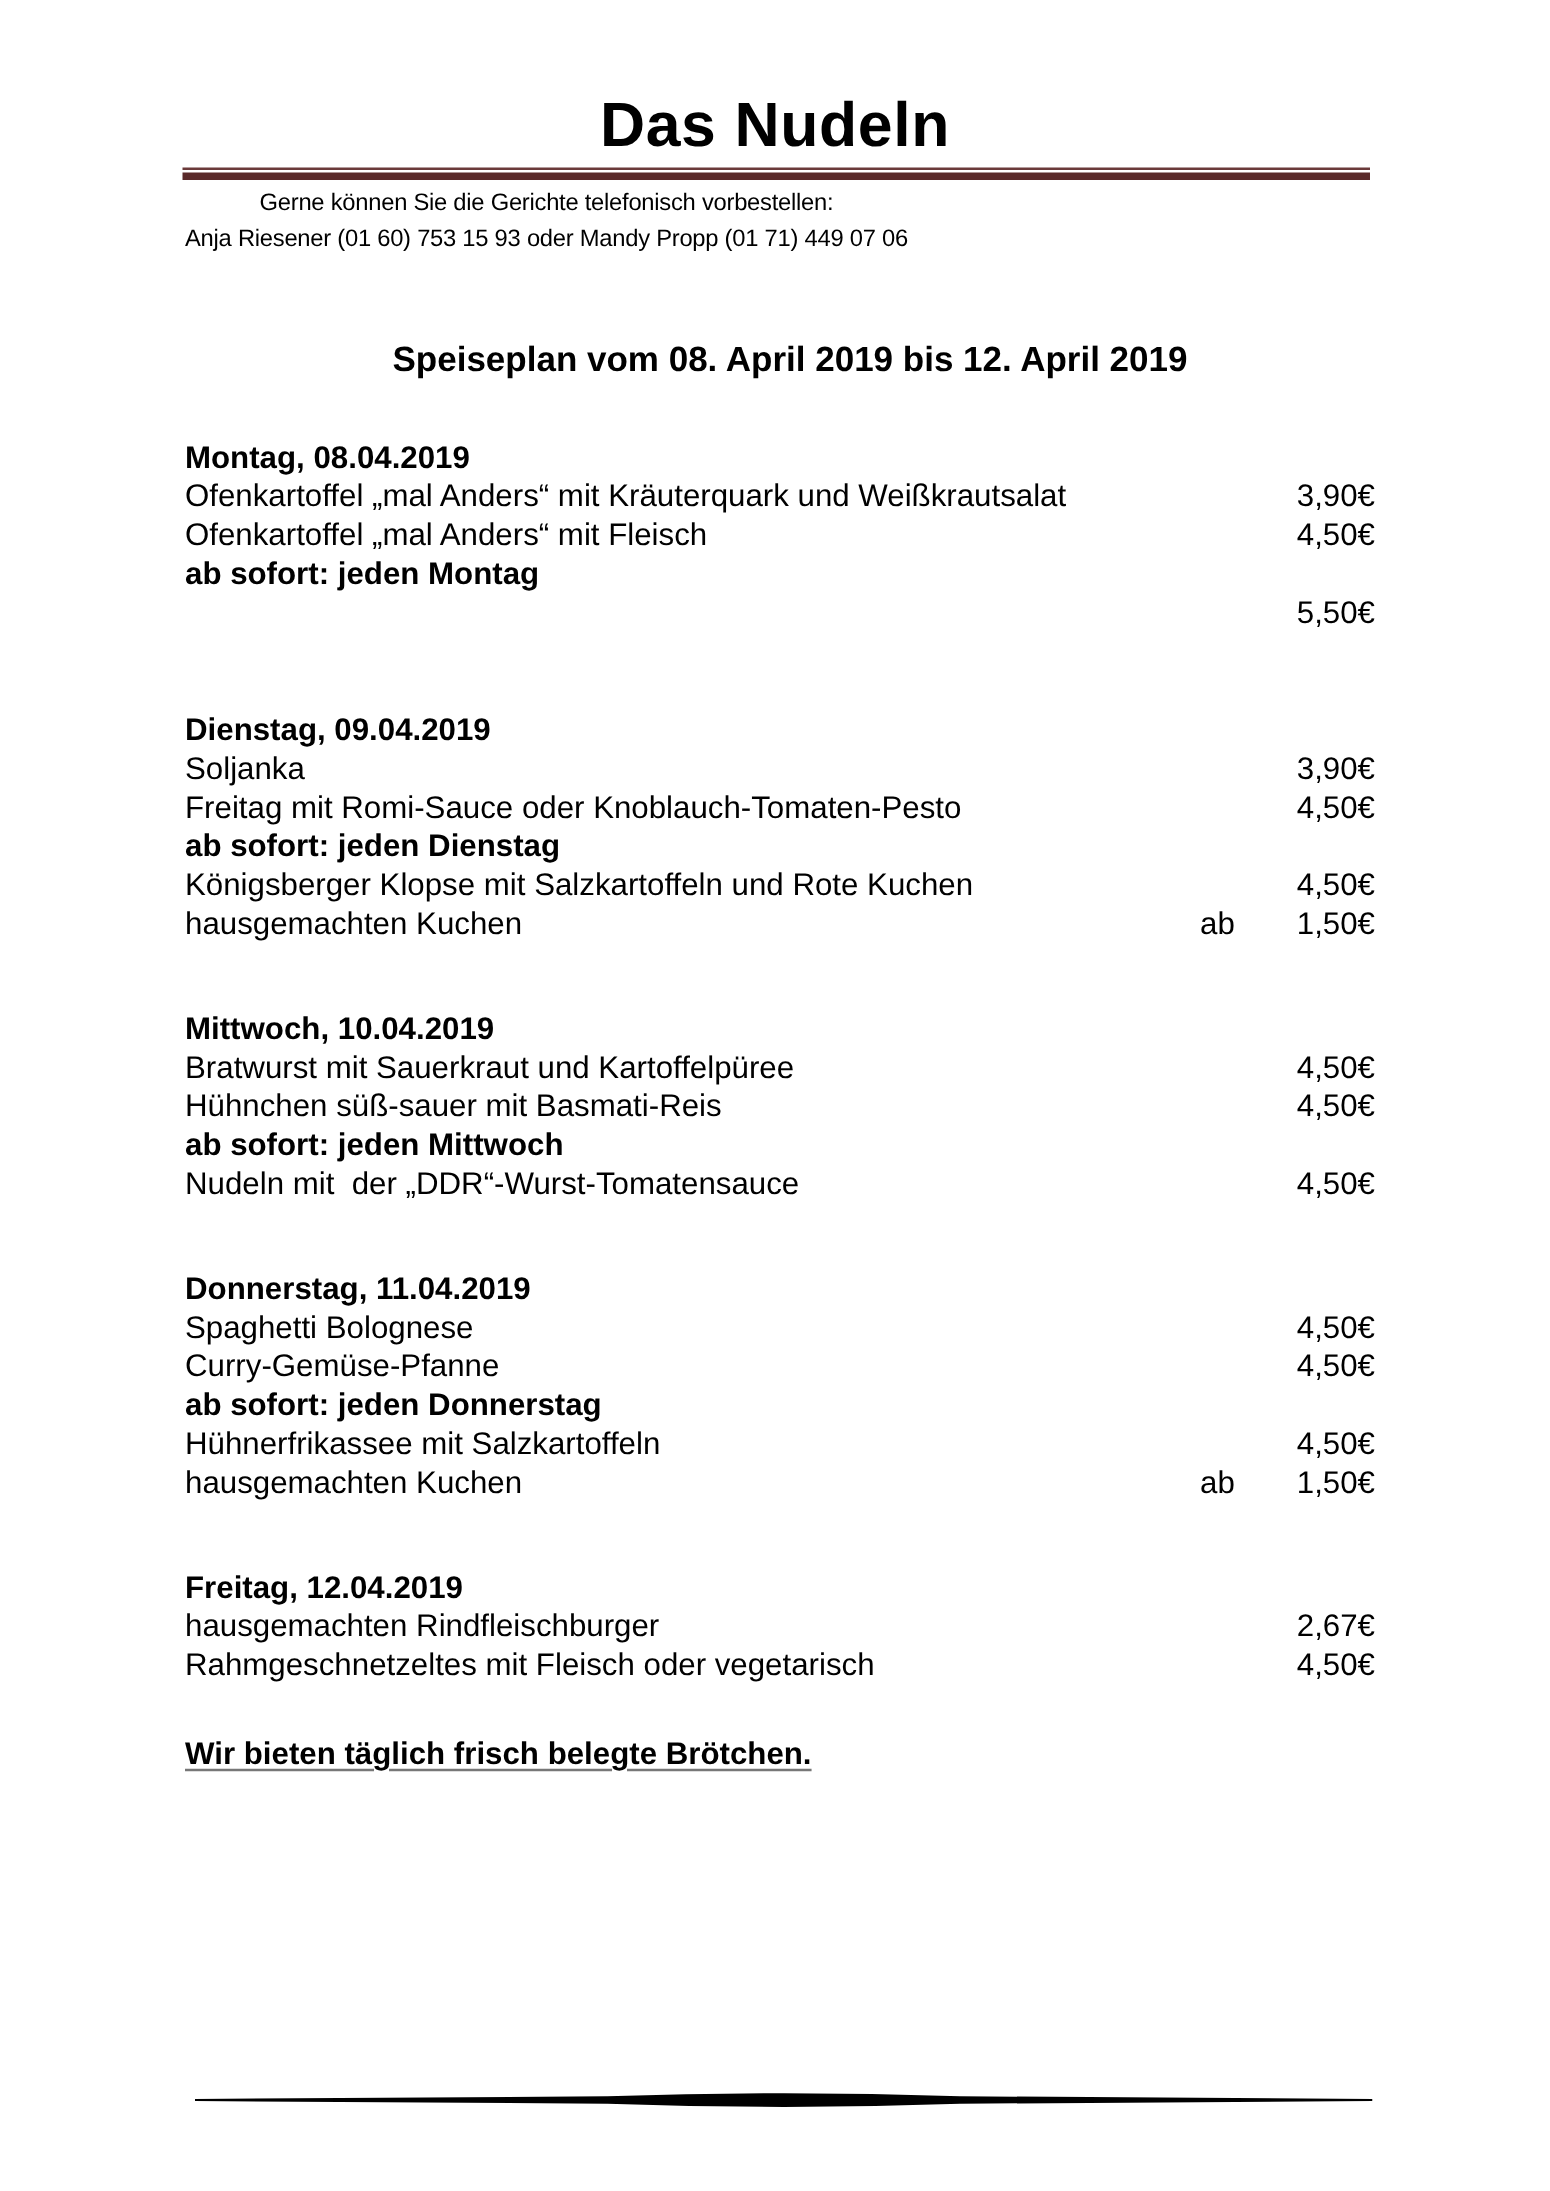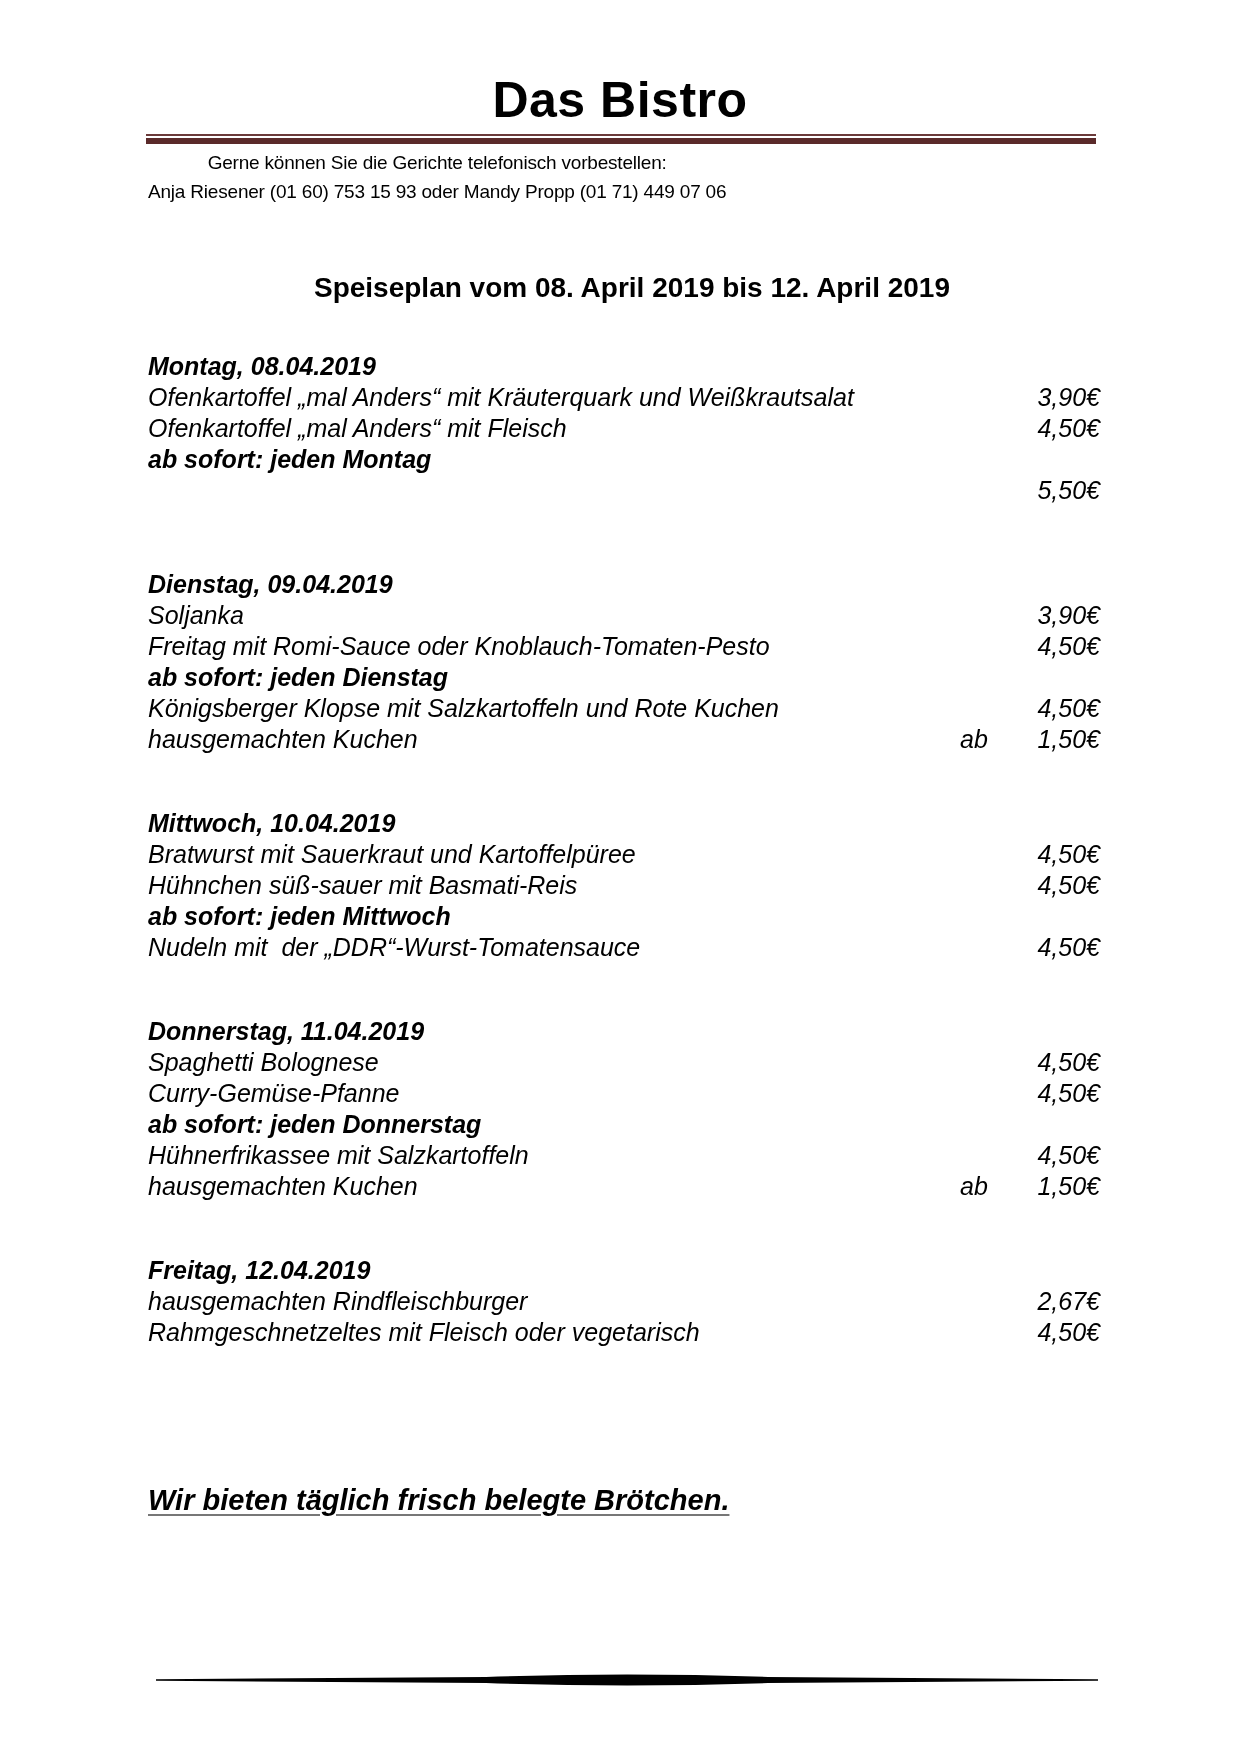--- a/index.html
+++ b/index.html
@@ -5,31 +5,31 @@
   html, body { margin: 0; padding: 0; background: #ffffff; }
   body { width: 1240px; height: 1753px; position: relative; overflow: hidden; color: #000; font-family: "Liberation Sans", sans-serif; }
   .title { position: absolute; left: 0; width: 1240px; top: 70px; text-align: center; font-size: 50px; font-weight: bold; line-height: 60px; letter-spacing: 0.5px; }
   .rule { position: absolute; left: 146px; width: 950px; top: 134px; height: 11px; }
   .rule .thin { position: absolute; left: 0; right: 0; top: 0; height: 2px; background: #6b3a3a; }
   .rule .thick { position: absolute; left: 0; right: 0; top: 4px; height: 6px; background: #5a2a2a; }
   .contact { position: absolute; left: 148px; top: 148px; font-family: Liberation Sans, sans-serif; font-size: 19px; line-height: 29px; letter-spacing: -0.2px; text-align: center; }
   .contact div { white-space: nowrap; }
   .plan-heading { position: absolute; left: 12px; width: 1240px; top: 270px; text-align: center; font-size: 28px; font-weight: bold; line-height: 36px; }
   .day { position: absolute; left: 148px; width: 952px; }
-  .line { position: relative; height: 31px; line-height: 31px; font-size: 25px; white-space: nowrap; font-style: italic; }
+  .line { position: relative; height: 31px; line-height: 31px; font-size: 25px; white-space: nowrap; }
   .line.bold { font-weight: bold; }
   .line .ab { position: absolute; left: 812px; top: 0; }
   .line .price { position: absolute; right: 0; top: 0; }
-  .note { position: absolute; left: 148px; top: 1485px; font-size: 29px; font-weight: bold; line-height: 31px; text-decoration: underline; text-decoration-color: #777; text-underline-offset: 4px; white-space: nowrap; font-style: italic; }
+  .note { position: absolute; left: 148px; top: 1388px; font-size: 25px; font-weight: bold; line-height: 31px; text-decoration: underline; text-decoration-color: #777; text-underline-offset: 4px; white-space: nowrap; }
   .footer-line { position: absolute; left: 156px; top: 1671px; width: 942px; height: 18px; }
 </style>
 </head>
 <body>
 
-<div class="title">Das Bistro</div>
+<div class="title">Das Nudeln</div>
 
 <div class="rule">
   <div class="thin"></div>
   <div class="thick"></div>
 </div>
 
 <div class="contact">
   <div>Gerne können Sie die Gerichte telefonisch vorbestellen:</div>
   <div>Anja Riesener (01 60) 753 15 93 oder Mandy Propp (01 71) 449 07 06</div>
 </div>

